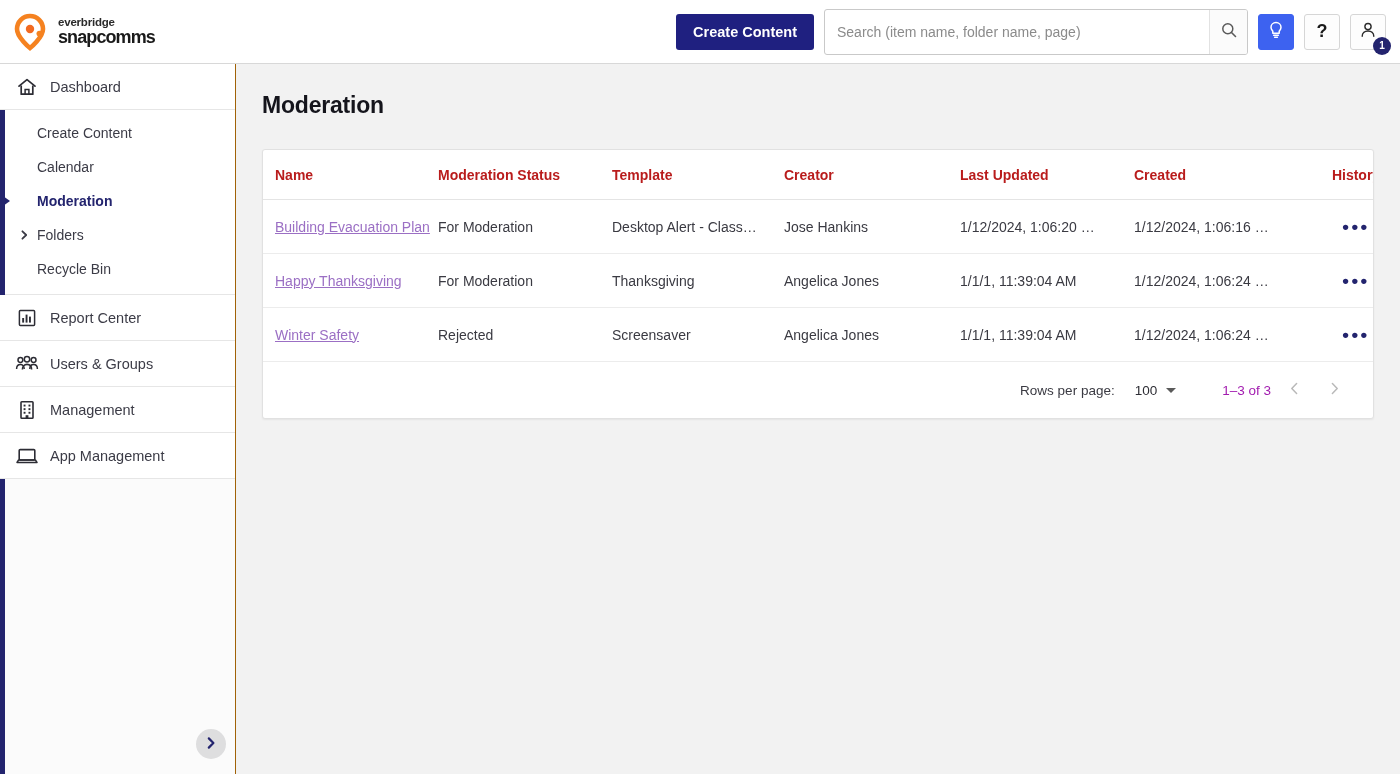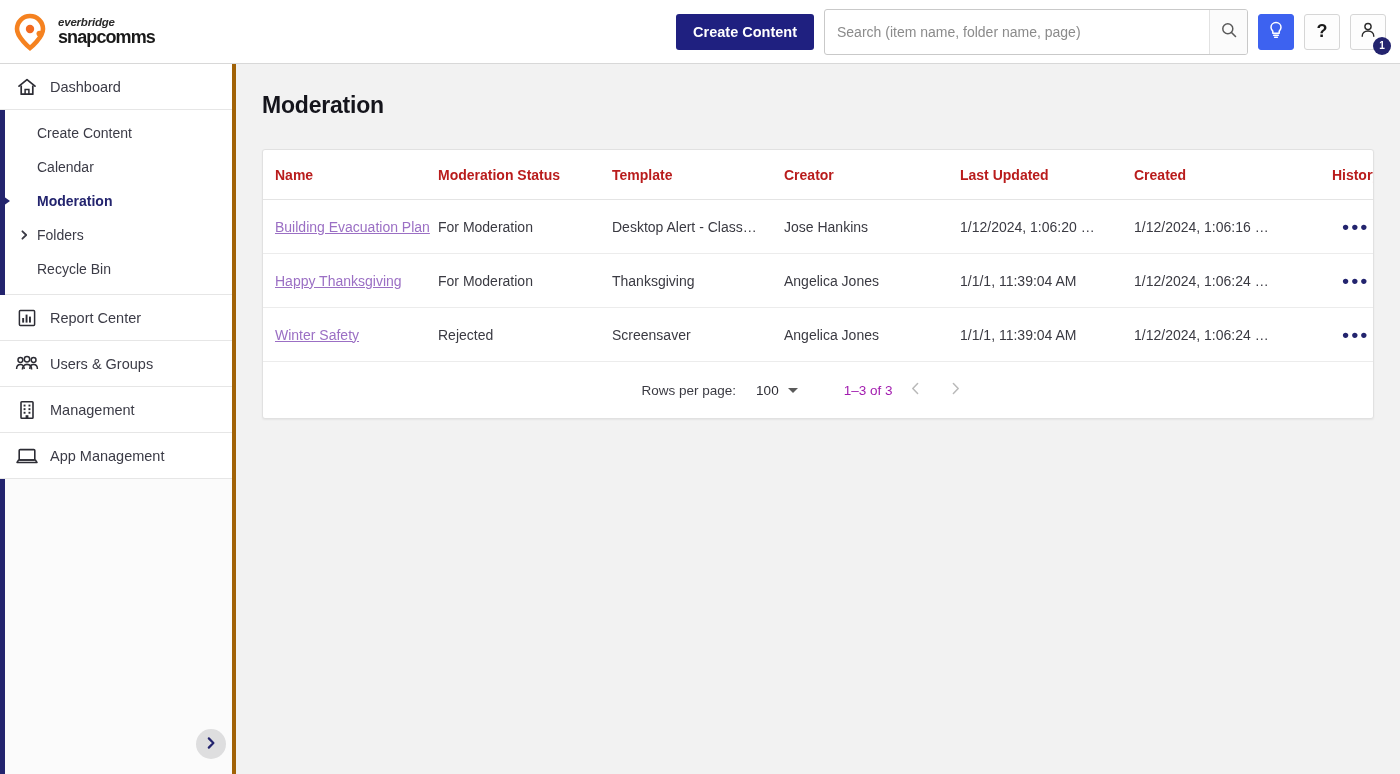--- a/index.html
+++ b/index.html
@@ -17,21 +17,21 @@
     background: #ffffff;
     border-bottom: 1px solid #d8d8d8;
     display: flex; align-items: center;
     position: relative; z-index: 5;
   }
   .logo-wrap { display: flex; align-items: center; padding-left: 10px; }
   .logo-mark { width: 40px; height: 40px; flex: 0 0 40px; margin-right: 8px; }
   .logo-text { display: flex; flex-direction: column; justify-content: center; line-height: 1; }
   .logo-everbridge {
     font-size: 11.5px; font-weight: bold; color: #2b2b2b;
-    letter-spacing: -0.2px; margin-bottom: 1px; font-style: italic;
+    letter-spacing: -0.2px; margin-bottom: 1px;
   }
   .logo-snapcomms {
     font-size: 18px; font-weight: bold; color: #1a1a1a;
     letter-spacing: -0.9px; line-height: 0.95;
   }
 
   .header-right {
     margin-left: auto; display: flex; align-items: center;
     gap: 10px; padding-right: 14px;
   }
@@ -78,21 +78,21 @@
     display: flex; align-items: center; justify-content: center;
   }
 
   
   .body-row { flex: 1; display: flex; min-height: 0; position: relative; }
 
   
   .sidebar {
     width: 236px; flex: 0 0 236px;
     background: #fbfbfb;
-    border-right: 4px solid #a16207;
+    border-right: 1px solid #a16207;
     position: relative;
     display: flex; flex-direction: column;
   }
   .sidebar-rail {
     position: absolute; left: 0; top: 0; bottom: 0;
     width: 5px; background: #23246e;
   }
   .nav-item {
     display: flex; align-items: center;
     height: 46px; padding-left: 14px;
@@ -173,21 +173,21 @@
   .row-link {
     color: #9b6fc4; text-decoration: underline; cursor: pointer;
     font-size: 14px; display: inline-block;
   }
   .dots-btn {
     border: none; background: transparent; cursor: pointer;
     color: #23246e; font-size: 19px; letter-spacing: 2.5px;
     line-height: 1; padding: 0 4px; font-weight: bold;
   }
   .pagination {
-    display: flex; align-items: center; justify-content: center;
+    display: flex; align-items: center; justify-content: flex-end;
     gap: 6px; height: 56px; padding-right: 22px;
     font-size: 13.5px; color: #3a3a42;
   }
   .pg-label { margin-right: 14px; }
   .rpp-select {
     display: flex; align-items: center; gap: 9px;
     cursor: pointer; margin-right: 40px;
   }
   .rpp-value { font-size: 13.5px; color: #2e2e35; }
   .caret-down {

